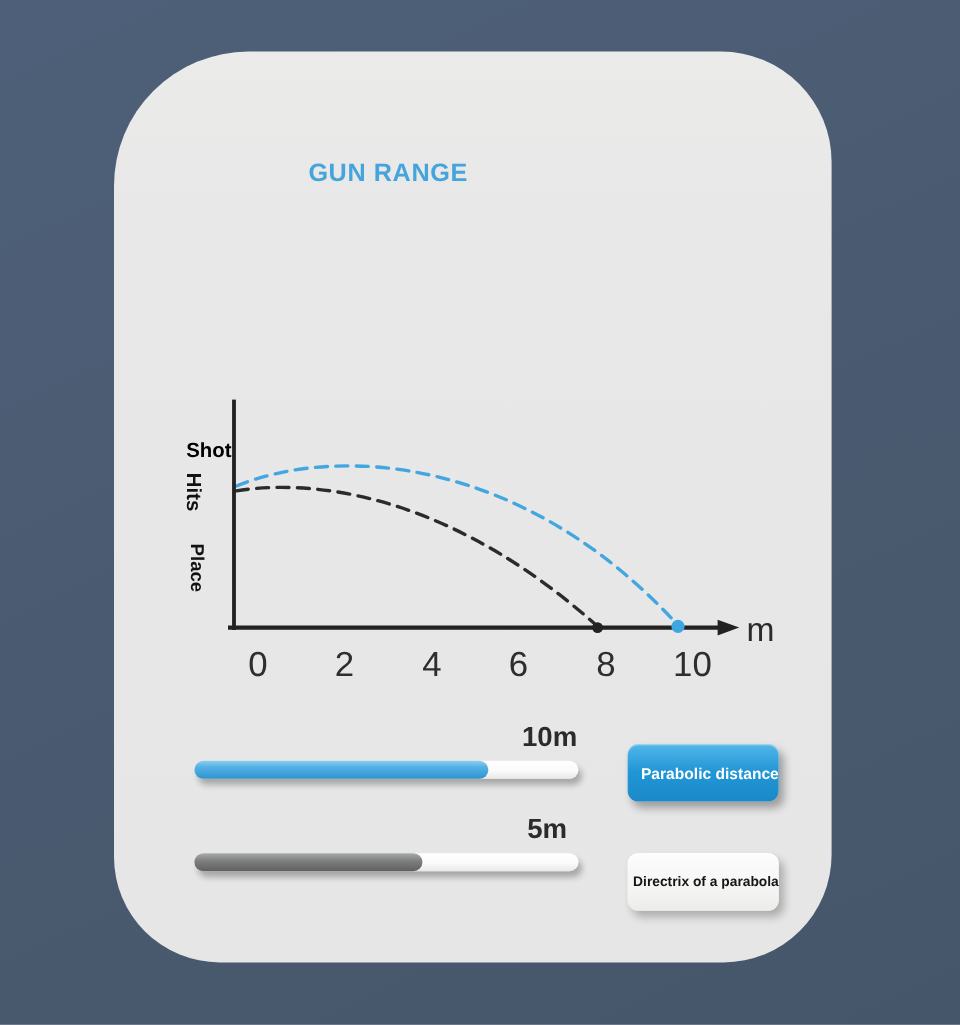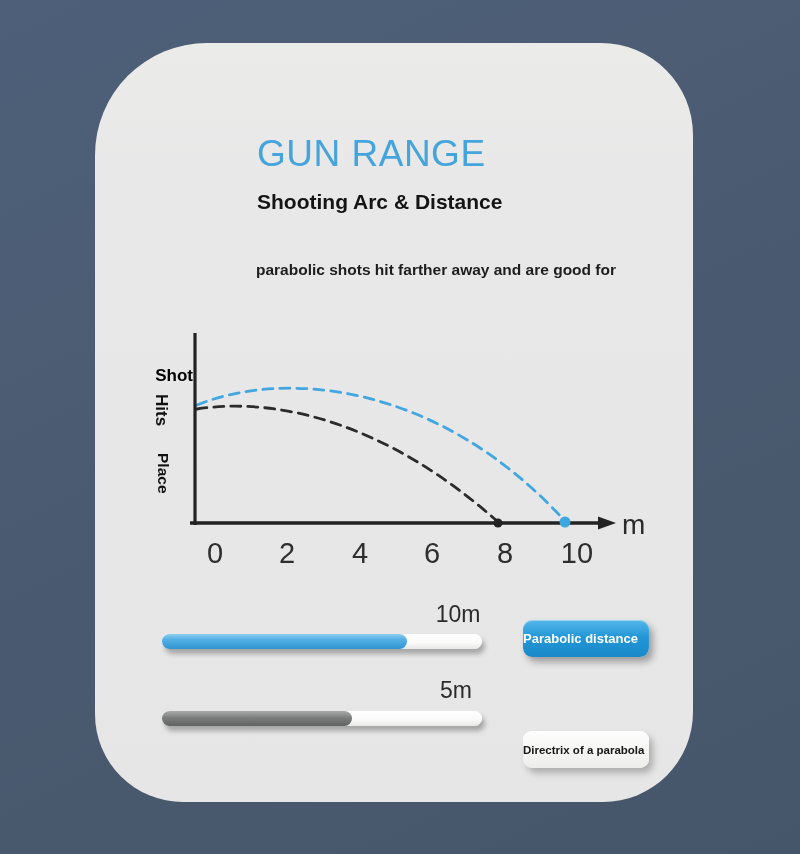--- a/index.html
+++ b/index.html
@@ -9,21 +9,21 @@
     background: linear-gradient(155deg, #4e5f79 0%, #4a5b71 45%, #46566a 100%);
     position:relative;
   }
   .card {
     position:absolute; left:95px; top:43px; width:598px; height:759px;
     background: linear-gradient(180deg,#ebecea 0%, #e7e8e7 18%, #e5e6e5 100%);
     border-radius:112px 92px 90px 88px;
   }
   .title {
     position:absolute; left:162px; top:90px;
-    font-size:37px; font-weight:400; color:#45a4dc; letter-spacing:0.5px;
+    font-size:21px; font-weight:700; color:#45a4dc; letter-spacing:0.5px;
   }
   .subtitle {
     position:absolute; left:162px; top:147px;
     font-size:21px; font-weight:700; color:#141414;
   }
   .desc {
     position:absolute; left:161px; top:216px;
     font-size:15.5px; font-weight:700; color:#1d1d1d; line-height:22px;
   }
   .desc div { white-space:nowrap; }
@@ -38,66 +38,64 @@
   .axis-word-v {
     position:absolute; writing-mode:vertical-rl;
     font-weight:700; color:#121212;
   }
   .axis-word-hits  { left:151px; top:394px; font-size:17px; }
   .axis-word-place { left:154px; top:453px; font-size:15.5px; }
 
   
   .bar-label {
     position:absolute; width:60px; text-align:center;
-    font-size:23px; color:#2b2b2b;
+    font-size:23px; color:#2b2b2b;font-weight:bold;
   }
   .bar-track {
     position:absolute; left:162px; width:320px; height:15px;
     border-radius:8px;
     background: linear-gradient(180deg,#ffffff 0%, #fbfbfb 55%, #e8e8e7 100%);
     box-shadow: 3px 5px 5px rgba(0,0,0,0.28);
   }
   .bar-fill {
     position:absolute; left:0; top:0; height:15px; border-radius:8px;
   }
   .bar-fill.blue {
     background: linear-gradient(180deg,#8ecdf0 0%, #55b1e4 35%, #3a9dd8 80%, #2f93d2 100%);
   }
   .bar-fill.gray {
     background: linear-gradient(180deg,#a9abaa 0%, #7c7e7d 45%, #606261 100%);
   }
 
   
   .legend-btn {
-    position:absolute; left:523px; width:126px; height:37px;
+    position:absolute; left:523px; width:126px; height:48px;
     border-radius:9px; border:none; cursor:pointer;
-    display:flex; align-items:center; justify-content:flex-start;
+    display:flex; align-items:center; justify-content:flex-end;
     font-family:"Liberation Sans", sans-serif; font-weight:700;
   }
   .legend-btn.blue {
     background: linear-gradient(180deg,#53b6e8 0%, #2196d6 48%, #1b89c8 100%);
     color:#ffffff; font-size:13px;
     box-shadow: 4px 5px 7px rgba(0,0,0,0.32), inset 0 1px 1px rgba(255,255,255,0.45);
   }
   .legend-btn.white {
     background: linear-gradient(180deg,#fdfdfd 0%, #f3f3f2 70%, #ececeb 100%);
     color:#161616; font-size:11.5px;
     box-shadow: 4px 5px 7px rgba(0,0,0,0.25), inset 0 1px 0 #ffffff;
   }
 </style>
 </head>
 <body>
 
 <div class="card">
 
   <div class="title">GUN RANGE</div>
-  <div class="subtitle">Shooting Arc &amp; Distance</div>
 
   <div class="desc">
-    <div>parabolic shots hit farther away and are good for</div>
   </div>
 </div>
 
 <div class="axis-word-h">Shot</div>
 <div class="axis-word-v axis-word-hits">Hits</div>
 <div class="axis-word-v axis-word-place">Place</div>
 
 <svg class="chart-svg" viewBox="0 0 520 250" xmlns="http://www.w3.org/2000/svg">
 
   <path d="M 57 80 C 140 46, 295 54, 425 196" fill="none" stroke="#42a6e0" stroke-width="2.8" stroke-dasharray="10 7" stroke-linecap="round"></path>
@@ -127,15 +125,15 @@
 </div>
 
 <div class="bar-label" style="left:426px; top:677px;">5m</div>
 <div class="bar-track" style="top:711px;">
   <div class="bar-fill gray" style="width: 59.4%;"></div>
 </div>
 
 <button class="legend-btn blue" style="top:620px;">
   <span>Parabolic distance</span>
 </button>
-<button class="legend-btn white" style="top:731px;">
+<button class="legend-btn white" style="top:711px;">
   <span>Directrix of a parabola</span>
 </button>
 
 </body></html>

